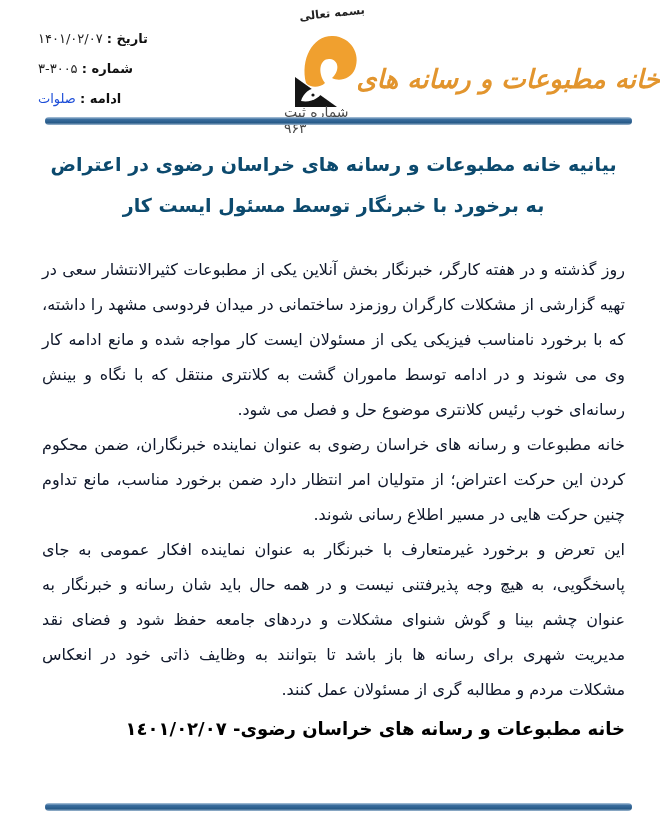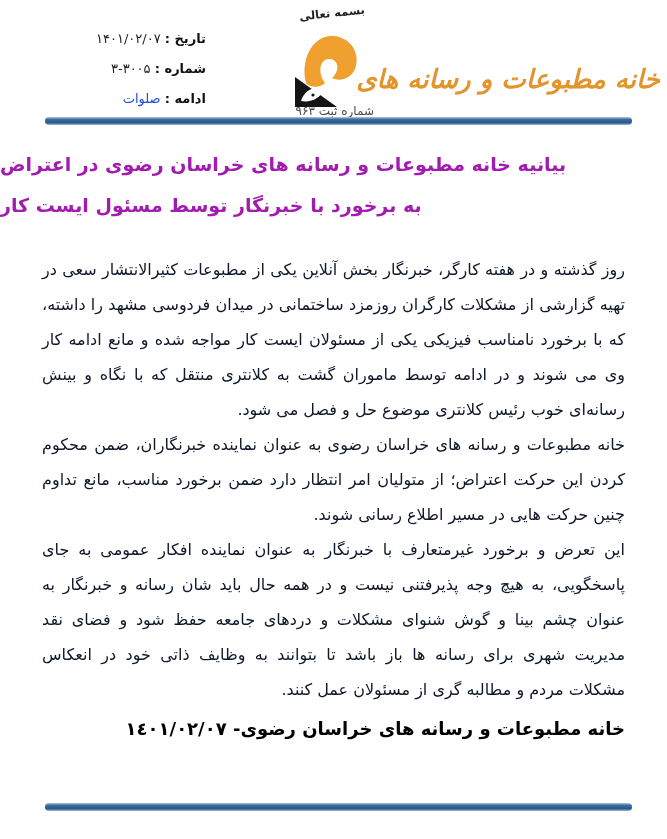--- a/index.html
+++ b/index.html
@@ -1,44 +1,44 @@
 <!DOCTYPE html>
 <html lang="fa"><head>
 <meta charset="utf-8">
 <style>
   html,body{margin:0;padding:0;background:#ffffff;}
   .page{
     position:relative;width:667px;height:839px;background:#ffffff;overflow:hidden;
     font-family:"DejaVu Sans",sans-serif;color:#1c1c1c;margin:0 auto;
   }
   
-  .meta{position:absolute;top:24px;left:38px;width:168px;direction:rtl;text-align:right;}
+  .meta{position:absolute;top:24px;left:38px;width:168px;direction:rtl;text-align:left;}
   .meta-row{line-height:30px;font-size:13px;white-space:nowrap;}
   .meta-label{font-weight:bold;color:#111;}
   .meta-value{color:#222;}
   .meta-value.light{color:#1d4ed8;font-weight:normal;}
   
   .besmele{position:absolute;top:6px;left:292px;width:80px;text-align:center;
     font-size:11.5px;font-weight:bold;color:#222;transform:rotate(-6deg);direction:rtl;}
   
   .logo{position:absolute;top:27px;left:293px;width:72px;height:80px;}
-  .reg-number{position:absolute;top:104px;left:284px;width:90px;text-align:right;
-    font-size:12px;color:#4a4a4a;direction:rtl;}
+  .reg-number{position:absolute;top:104px;left:284px;width:90px;text-align:left;
+    font-size:14px;color:#4a4a4a;direction:rtl;}
   
   .org-name{position:absolute;top:50px;left:358px;width:302px;height:62px;
     direction:rtl;text-align:center;font-size:26px;line-height:58px;font-weight:bold;
     font-style:italic;color:#e2952e;white-space:nowrap;overflow:hidden;}
   
   .rule{position:absolute;left:45px;width:587px;height:8px;border-radius:4px;
     background:linear-gradient(180deg,#b3c9dd 0%,#3a6d9e 30%,#275a88 72%,#a3bcd3 100%);}
   .rule.top{top:117px;}
   .rule.bottom{top:803px;}
   
-  .title{position:absolute;top:144px;left:0;right:0;text-align:left;direction:rtl;
-    font-weight:bold;font-size:19px;line-height:41px;color:#a21caf;}
+  .title{position:absolute;top:144px;left:0;right:0;text-align:center;direction:rtl;
+    font-weight:bold;font-size:19px;line-height:41px;color:#0c4a6e;}
   
   .body-text{position:absolute;top:252px;left:42px;right:42px;direction:rtl;
     text-align:justify;font-size:16px;line-height:35px;color:#0f172a;}
   .body-text p{margin:0;}
   
   .signature{position:absolute;top:718px;right:42px;direction:rtl;
     font-weight:bold;font-size:18px;color:#000;white-space:nowrap;margin-left:45px;}
   .num{direction:ltr;unicode-bidi:isolate;}
 </style>
 </head>

